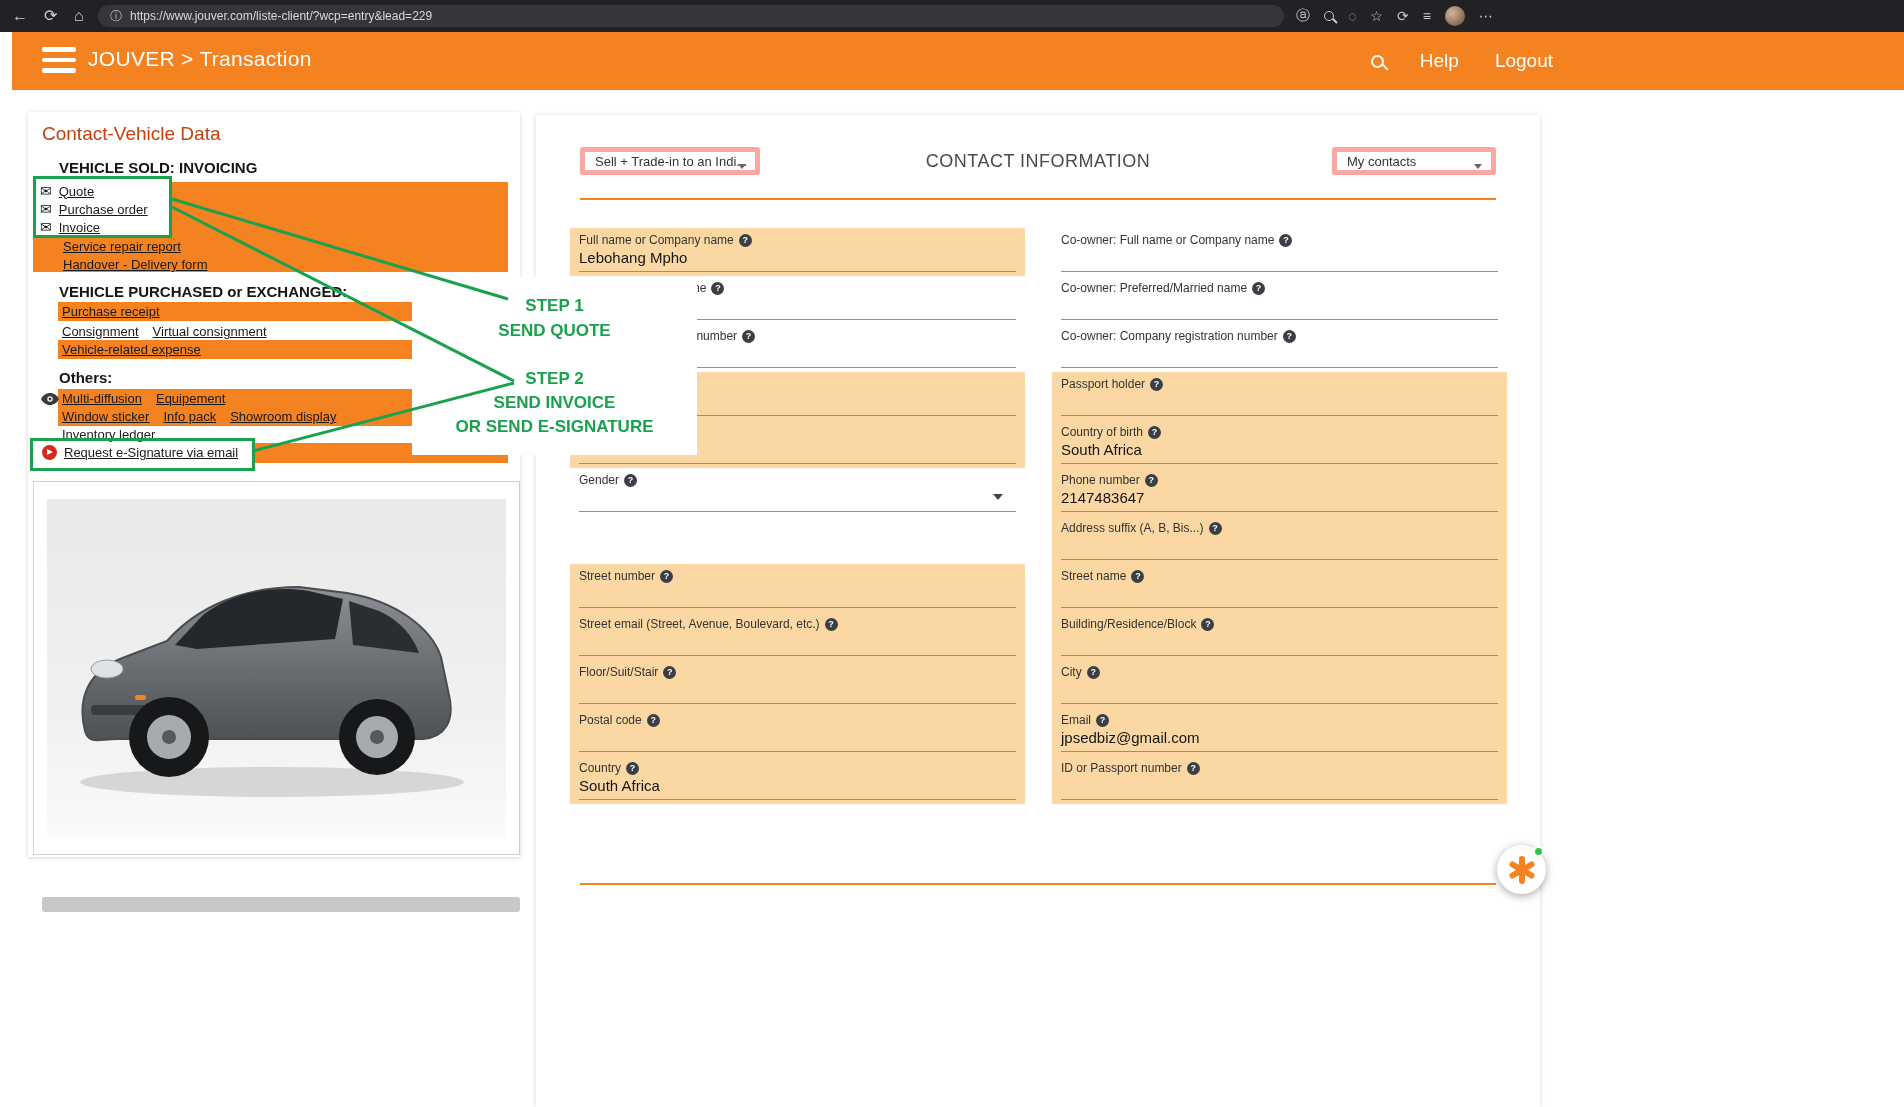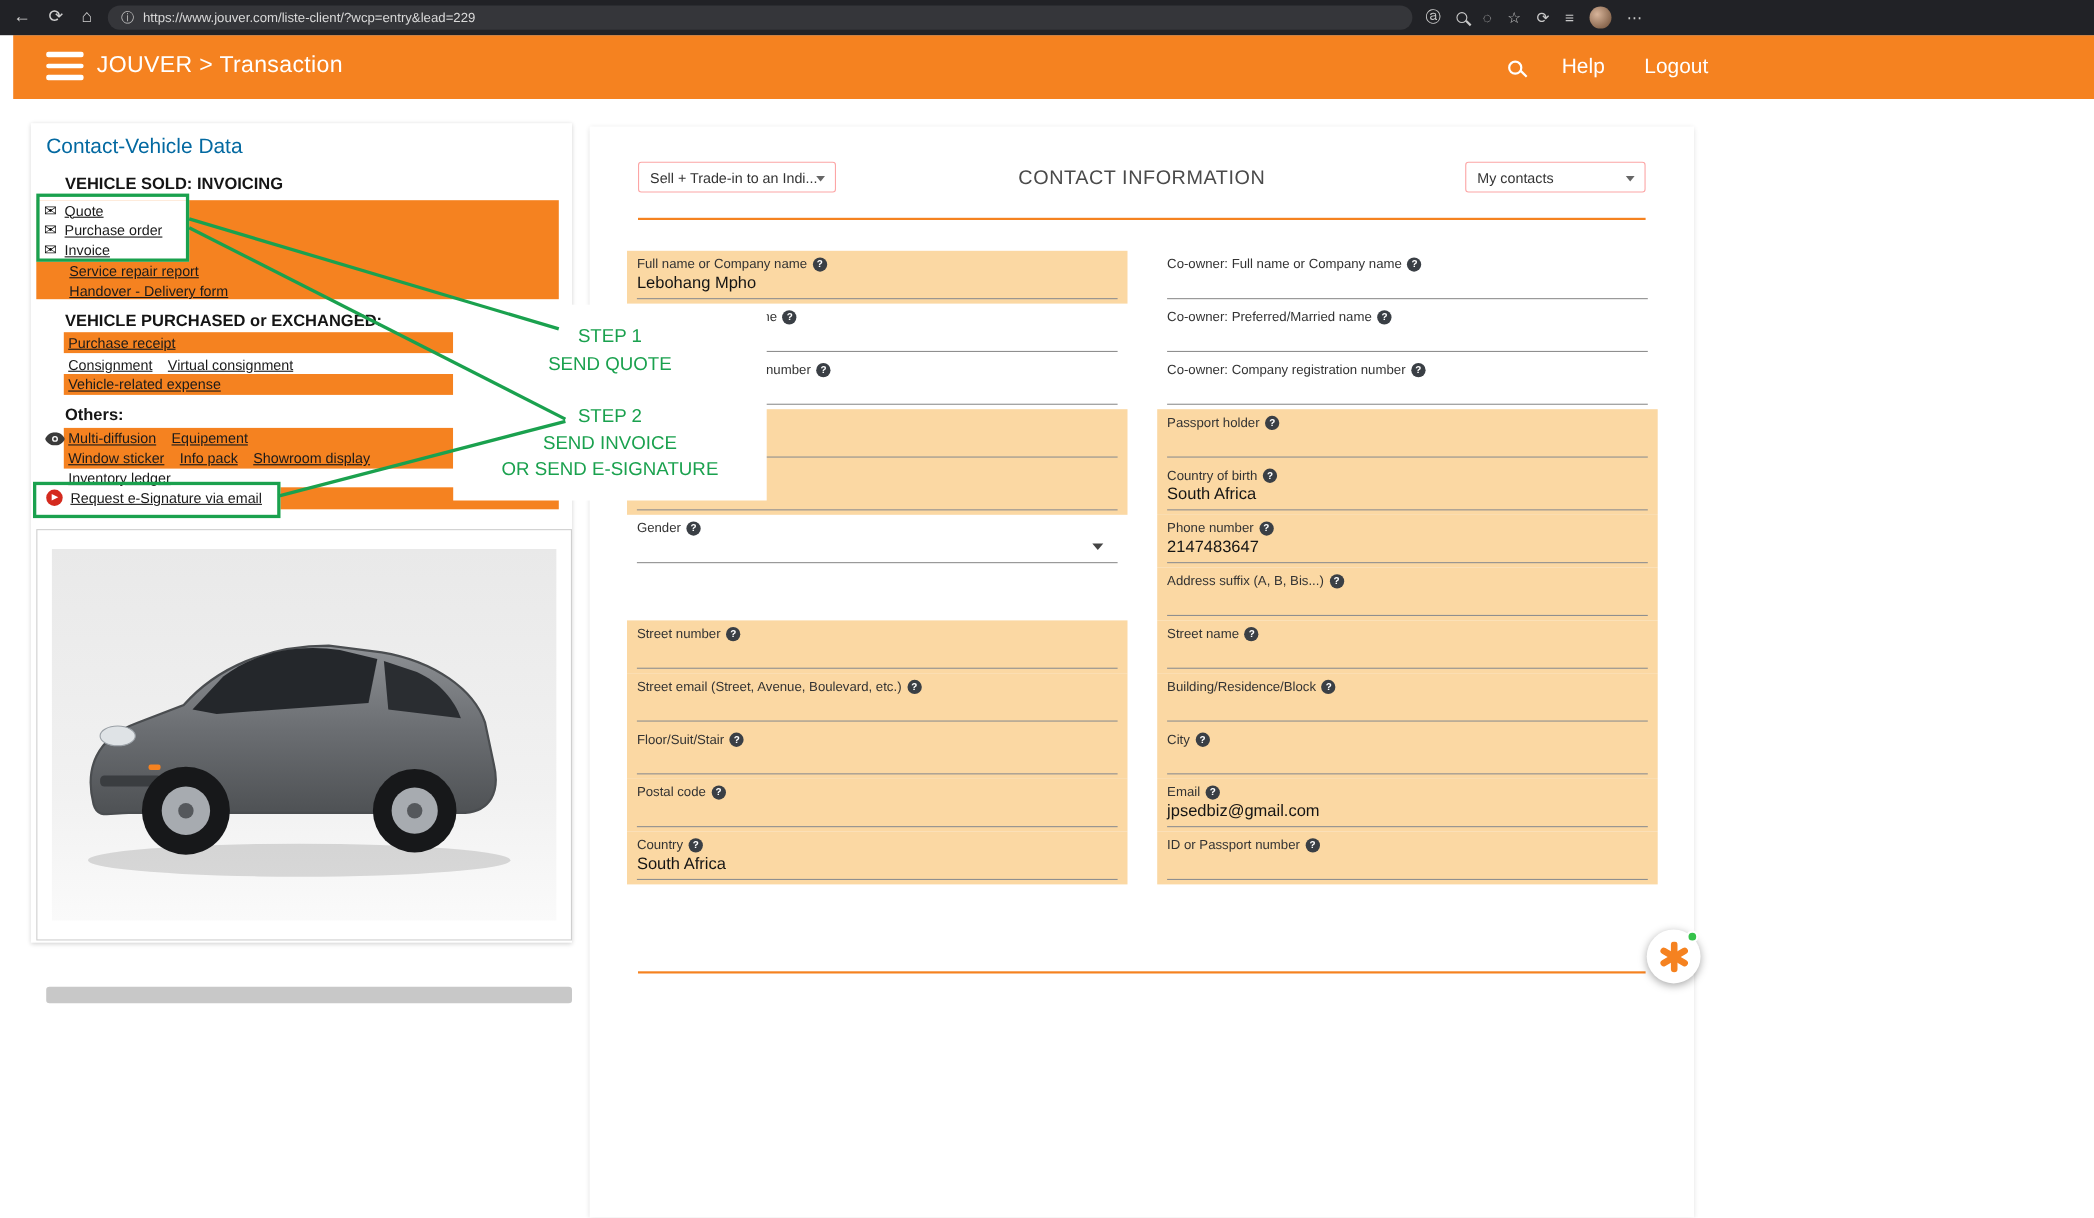--- a/index.html
+++ b/index.html
@@ -29,51 +29,51 @@
   .burger{position:absolute;left:30px;top:15px;width:34px;height:27px;cursor:pointer;}
   .burger span{display:block;width:34px;height:4.5px;background:#fff;border-radius:2px;margin-bottom:6px;}
   .apptitle{position:absolute;left:76px;top:15px;color:#fff;font-size:21px;letter-spacing:.3px;}
   .hdr-right{position:absolute;right:363px;top:0;height:58px;display:flex;align-items:center;gap:36px;color:#fff;font-size:19px;}
   .mag-lg{width:13px;height:13px;border:2.2px solid #fff;border-radius:50%;position:relative;display:inline-block;cursor:pointer;}
   .mag-lg::after{content:"";position:absolute;width:8px;height:2.2px;background:#fff;right:-7px;bottom:-3px;transform:rotate(45deg);}
   .hdr-link{cursor:pointer;}
 
   
   .lcard{position:absolute;left:28px;top:112px;width:492px;height:745px;background:#fff;box-shadow:0 1px 4px rgba(0,0,0,.18);z-index:1;}
-  .lp-title{position:absolute;left:42px;top:123px;font-size:19px;color:#0369a1;z-index:2;}
+  .lp-title{position:absolute;left:42px;top:123px;font-size:19px;color:#c2410c;z-index:2;}
   .sec-h{position:absolute;font-size:15px;font-weight:bold;color:#151515;z-index:3;text-align:right;}
   .hl{position:absolute;background:var(--orange);z-index:2;}
   .notch{position:absolute;background:#fff;z-index:2;}
   .lrow{position:absolute;display:flex;align-items:center;gap:7px;z-index:3;}
   .lnk{font-size:13px;color:var(--ink);text-decoration:underline;cursor:pointer;white-space:nowrap;}
   .env{font-size:14px;color:#111;}
   .red-ic{width:15px;height:15px;border-radius:50%;background:#d42a1e;position:relative;display:inline-block;flex:0 0 auto;}
   .red-ic::after{content:"";position:absolute;left:5px;top:4px;border-left:6px solid #fff;border-top:3.5px solid transparent;border-bottom:3.5px solid transparent;}
   .carbox{position:absolute;left:33px;top:481px;width:487px;height:374px;border:1px solid #cfcfcf;background:#fff;z-index:2;}
   .graybar{position:absolute;left:42px;top:897px;width:478px;height:15px;background:#c8c8c8;border-radius:3px;z-index:2;}
 
   
   .rcard{position:absolute;left:536px;top:115px;width:1004px;height:992px;background:#fff;box-shadow:0 1px 5px rgba(0,0,0,.16);z-index:1;}
-  .sel{position:absolute;height:28px;border:1px solid #fca5a5;border-radius:3px;background:#fff;font-size:13px;color:#333;display:flex;align-items:center;padding:0 26px 0 10px;cursor:pointer;white-space:nowrap;}
+  .sel{position:absolute;height:28px;border:5px solid #fca5a5;border-radius:3px;background:#fff;font-size:13px;color:#333;display:flex;align-items:center;padding:0 26px 0 10px;cursor:pointer;white-space:nowrap;}
   .sel::after{content:"";position:absolute;right:9px;top:12px;border-left:4.5px solid transparent;border-right:4.5px solid transparent;border-top:5px solid #666;}
   .sec-head{position:absolute;width:100%;text-align:center;font-size:18px;color:#4a4a4a;letter-spacing:.5px;}
   .orule{position:absolute;height:2px;background:var(--orange);}
   .field{position:absolute;width:455px;height:48px;}
   .field.tan{background:var(--tan);}
   .field::after{content:"";position:absolute;left:9px;right:9px;bottom:4px;height:1px;background:#8f8f8f;}
   .flabel{padding:5px 9px 0;display:flex;align-items:center;gap:5px;font-size:12px;color:#333;white-space:nowrap;}
   .fvalue{padding:0 9px;font-size:15px;color:#141414;margin-top:2px;white-space:nowrap;}
   .q{width:13px;height:13px;border-radius:50%;background:#3a3f45;color:#fff;font-size:9px;font-weight:bold;display:inline-flex;align-items:center;justify-content:center;flex:0 0 auto;cursor:pointer;}
   .caret{position:absolute;right:22px;top:26px;border-left:5px solid transparent;border-right:5px solid transparent;border-top:6px solid #444;}
 
   
   .whitebox{position:absolute;left:412px;top:277px;width:285px;height:178px;background:#fff;z-index:50;}
   .grect{position:absolute;border:3px solid var(--green);z-index:55;}
   .anno-lines{position:absolute;left:0;top:0;z-index:60;pointer-events:none;}
-  .steptxt{position:absolute;left:412px;width:285px;text-align:center;color:var(--green);font-weight:normal;font-size:17px;z-index:65;}
+  .steptxt{position:absolute;left:412px;width:285px;text-align:center;color:var(--green);font-weight:bold;font-size:17px;z-index:65;}
 
   
   .chat{position:absolute;left:1497px;top:845px;width:49px;height:49px;border-radius:50%;background:#fff;box-shadow:0 2px 8px rgba(0,0,0,.35);display:flex;align-items:center;justify-content:center;z-index:70;cursor:pointer;}
   .chat .dot{position:absolute;right:2px;top:1px;width:11px;height:11px;border-radius:50%;background:#35c24a;border:2px solid #fff;}
   .eye-ic{display:inline-flex;flex:0 0 auto;}
 </style>
 </head>
 <body>
 
 <div class="chrome">

